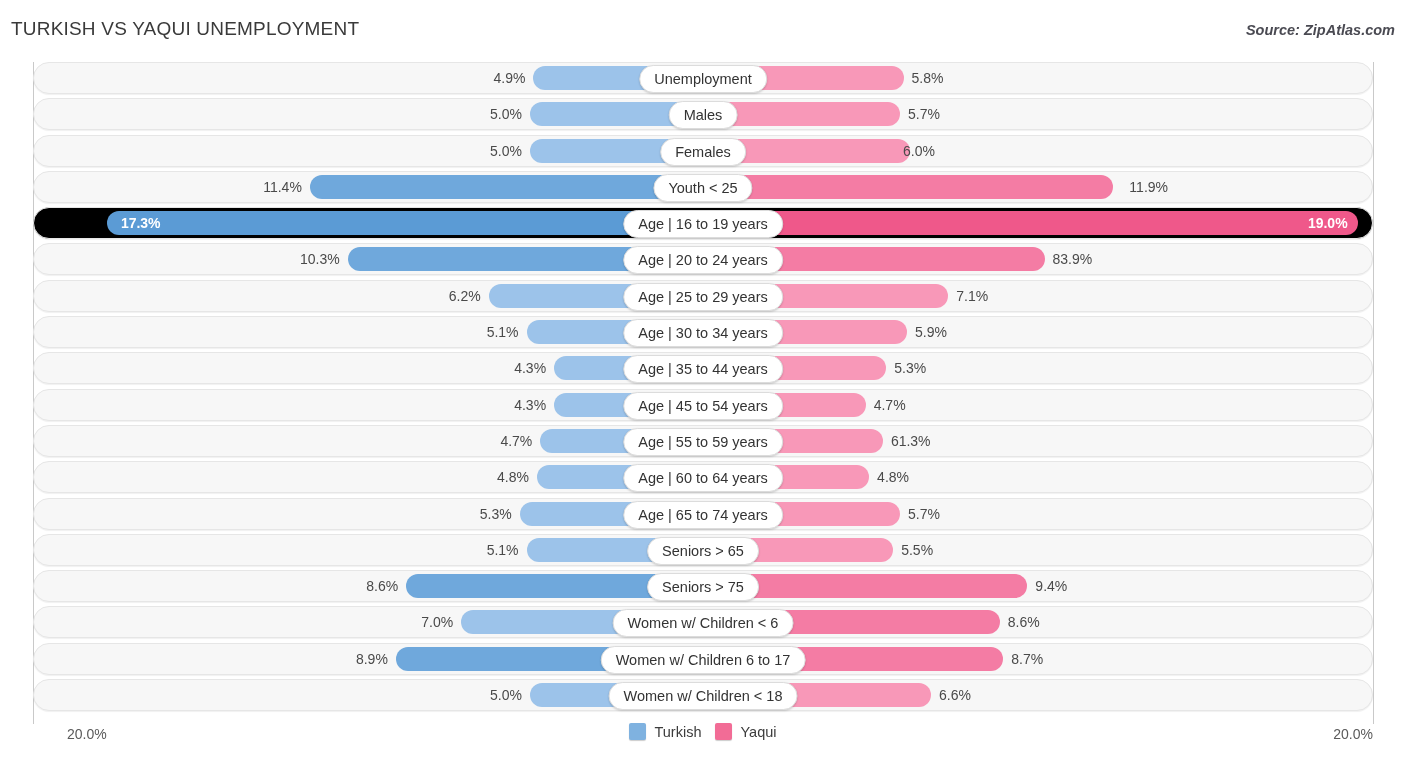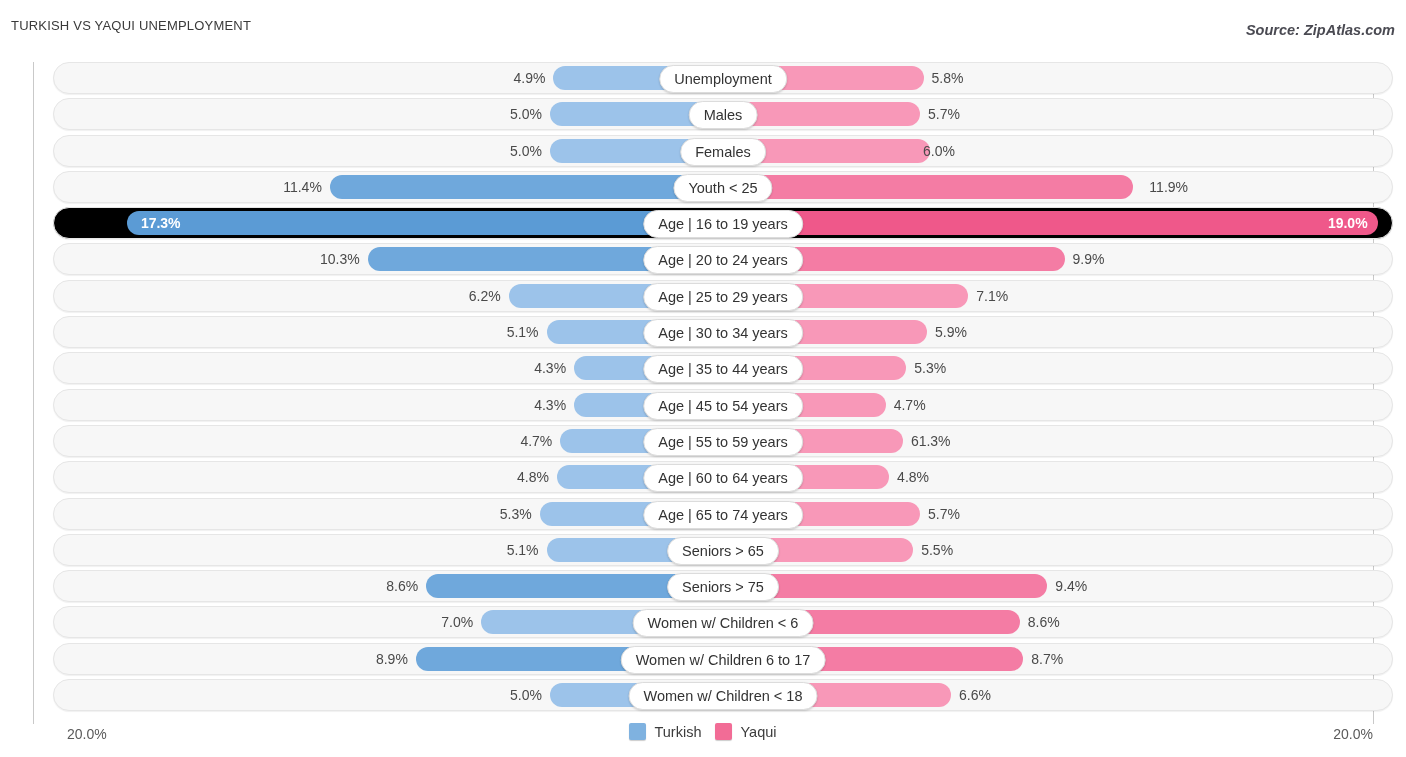--- a/index.html
+++ b/index.html
@@ -8,34 +8,34 @@
     background:#ffffff;
     font-family:"Liberation Sans", sans-serif;
     color:#3c3c3c;
     overflow:hidden;
   }
   .page{position:relative;width:1406px;height:757px;}
 
   
   .title{
     position:absolute;left:11px;top:18px;
-    font-size:13px;letter-spacing:.2px;
+    font-size:19px;letter-spacing:.2px;
     color:#3a3a3a;font-weight:400;
     white-space:nowrap;
   }
   .source{
     position:absolute;right:11px;top:22px;
     font-size:14.5px;font-style:italic;font-weight:bold;
     color:#4a4a52;white-space:nowrap;
   }
 
   
   .plot{
     position:absolute;left:33px;top:62px;
-    width:1340px;height:655px;padding-left:20px;
+    width:1340px;height:655px;
   }
   .axis{
     position:absolute;top:62px;width:1px;height:662px;
     background:#c9c9c9;
   }
   .axis.left{left:33px;}
   .axis.right{left:1373px;}
 
   
   .row{
@@ -170,21 +170,21 @@
           <div class="val left inside" style="left: 86.88px; text-align: left;">17.3%</div>
           <div class="val right inside" style="left: 1261.6px; width: 52px; text-align: right;">19.0%</div>
         </div>
         <div class="pill">Age | 16 to 19 years</div>
       </div>
       <div class="row">
         <div class="bars">
           <div class="bar left" style="width: 354.32px; background: rgb(111, 168, 220);"></div>
           <div class="bar right" style="width: 340.56px; background: rgb(244, 124, 164);"></div>
           <div class="val left" style="right: 1032.32px; width: 70px;">10.3%</div>
-          <div class="val right" style="left: 1018.56px; width: 70px;">9.9%</div>
+          <div class="val right" style="left: 1018.56px; width: 70px;">83.9%</div>
         </div>
         <div class="pill">Age | 20 to 24 years</div>
       </div>
       <div class="row">
         <div class="bars">
           <div class="bar left" style="width: 213.28px; background: rgb(156, 195, 234);"></div>
           <div class="bar right" style="width: 244.24px; background: rgb(248, 152, 184);"></div>
           <div class="val left" style="right: 891.28px; width: 70px;">6.2%</div>
           <div class="val right" style="left: 922.24px; width: 70px;">7.1%</div>
         </div>

